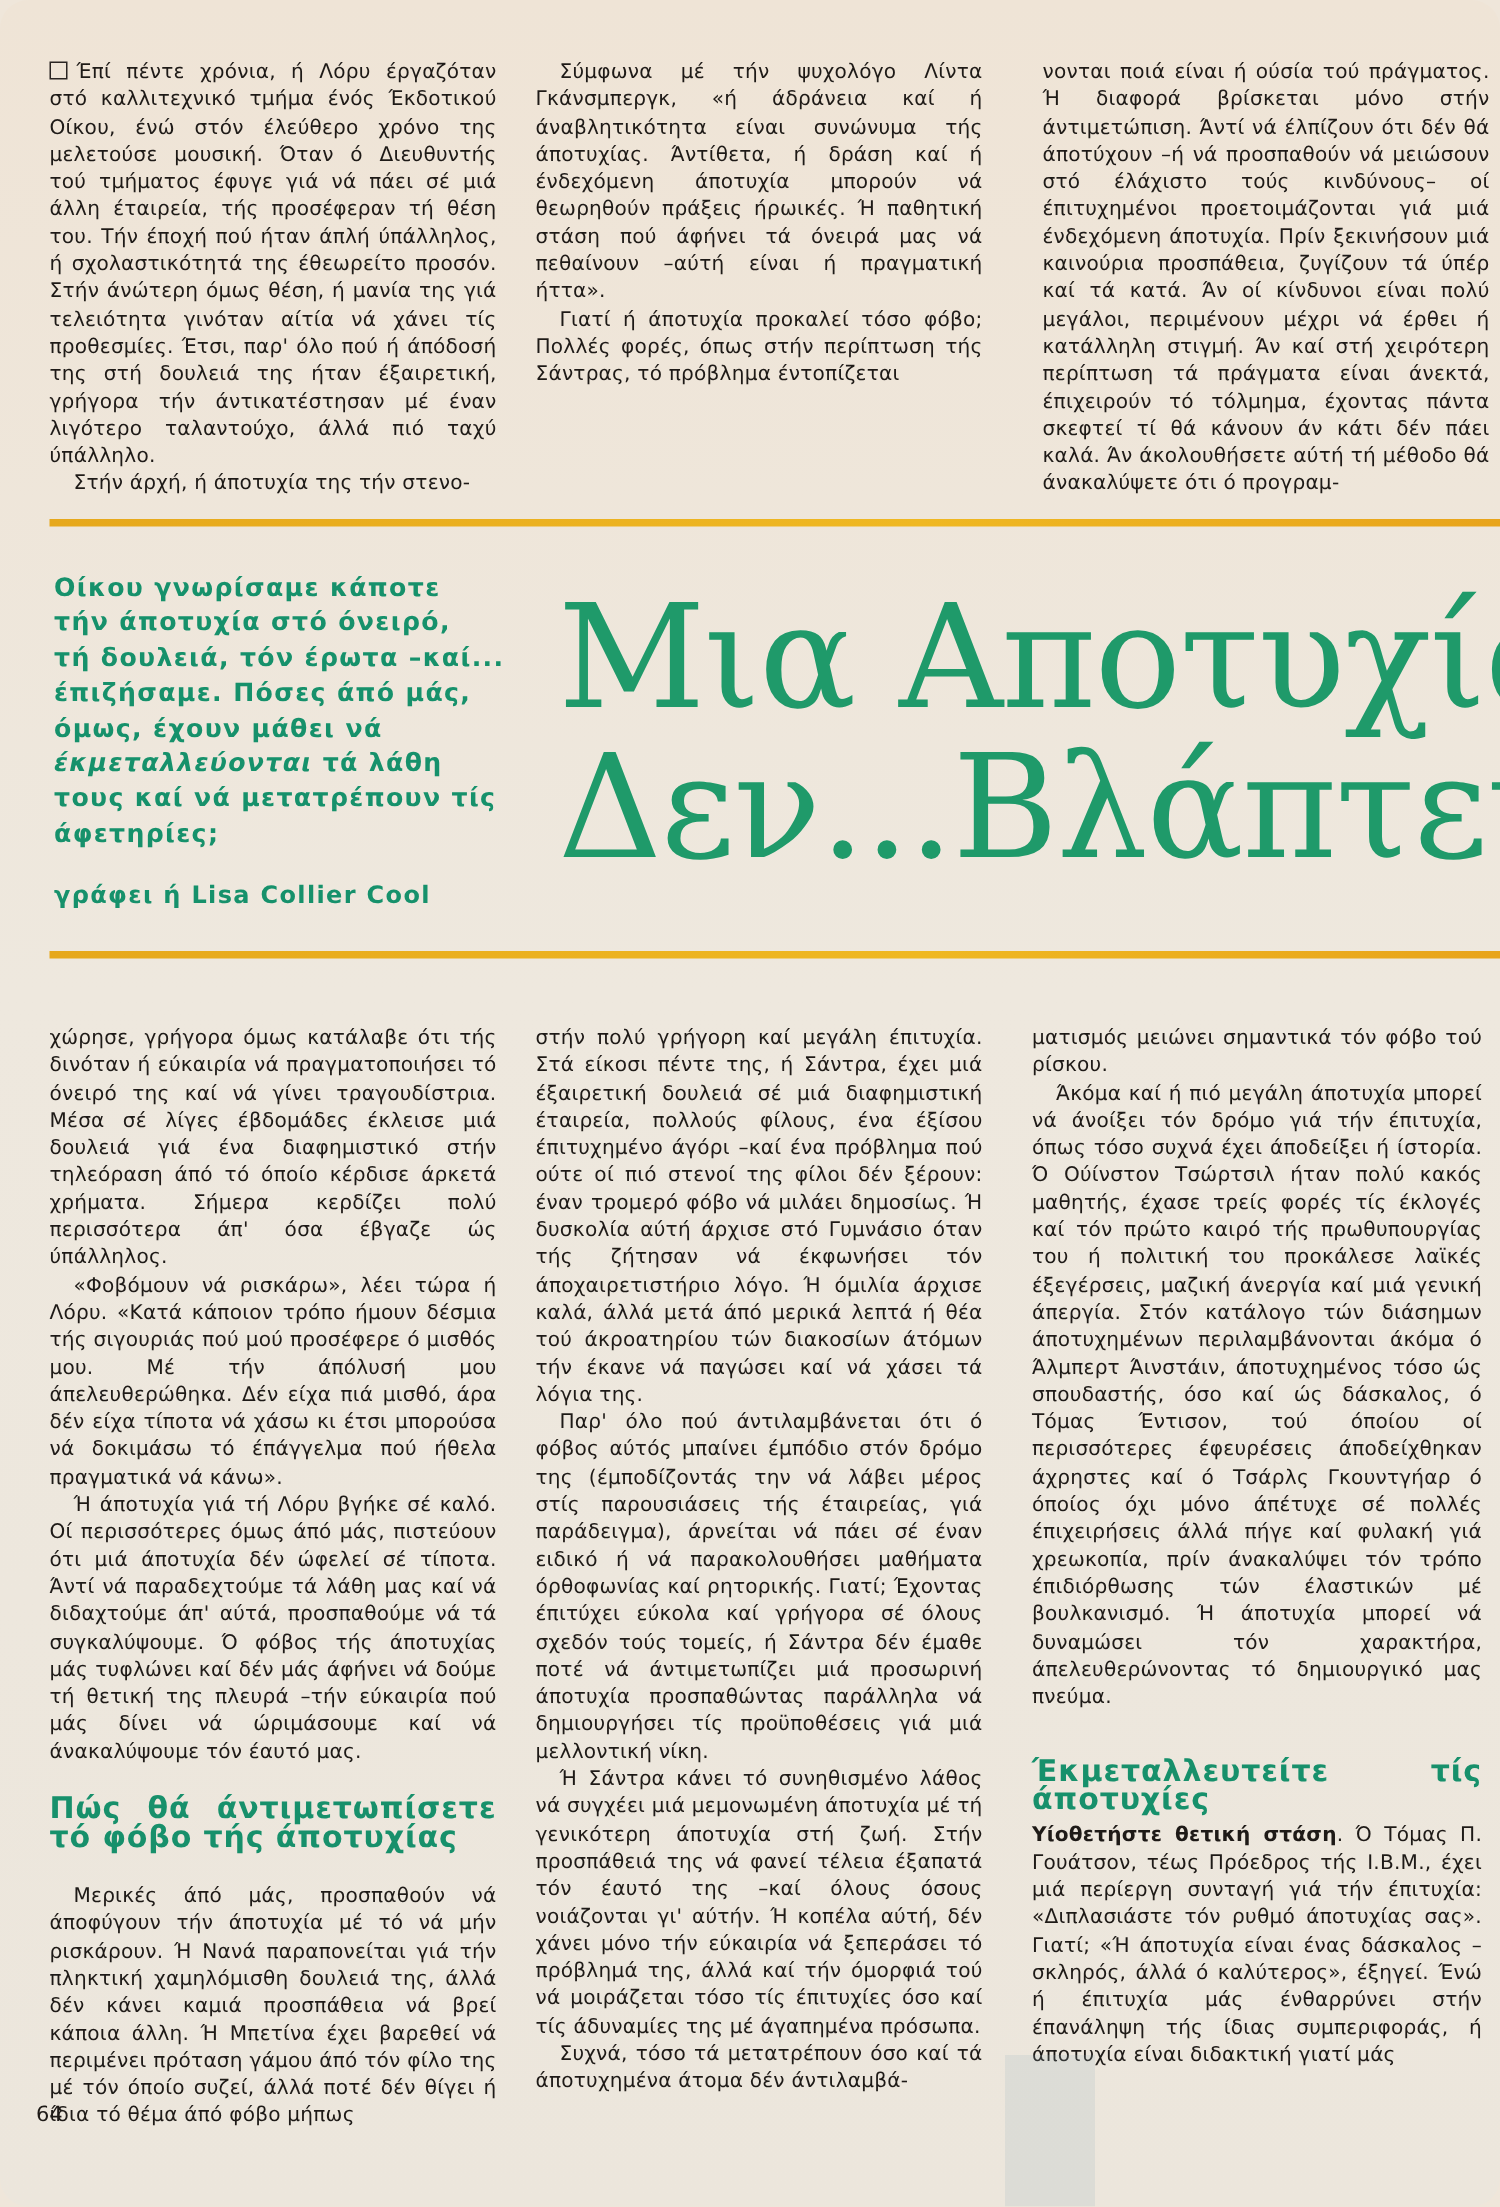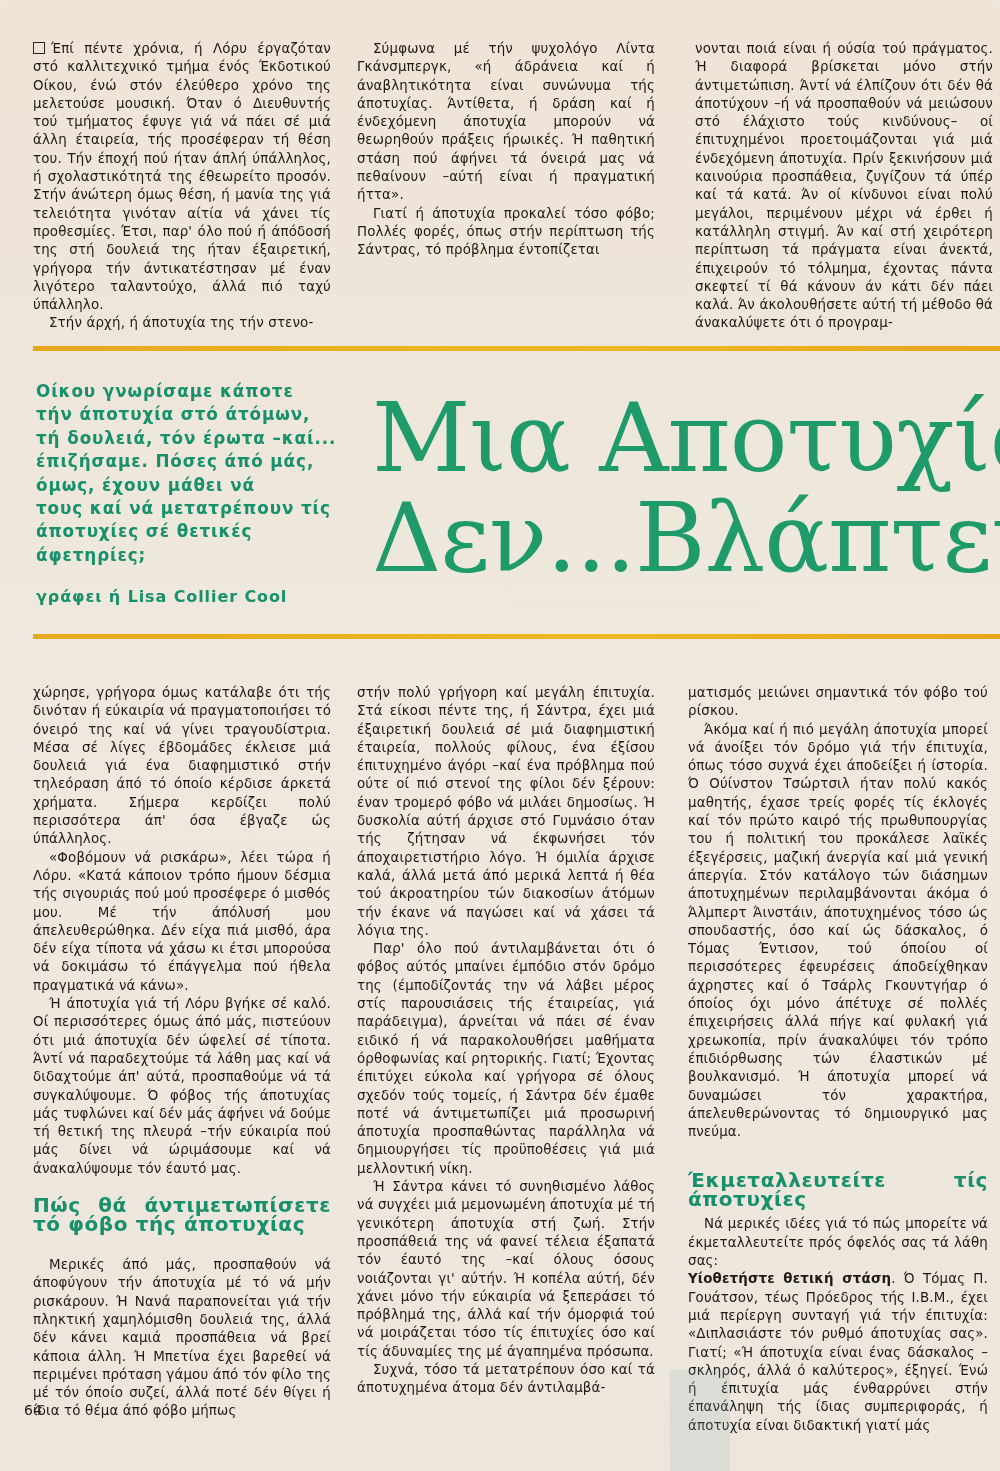--- a/index.html
+++ b/index.html
@@ -84,26 +84,26 @@
     <p class="noindent">νονται ποιά είναι ή ούσία τού πράγματος. Ή διαφορά βρίσκεται μόνο στήν άντιμετώπιση. Άντί νά έλπίζουν ότι δέν θά άποτύχουν –ή νά προσπαθούν νά μειώσουν στό έλάχιστο τούς κινδύνους– οί έπιτυχημένοι προετοιμάζονται γιά μιά ένδεχόμενη άποτυχία. Πρίν ξεκινήσουν μιά καινούρια προσπάθεια, ζυγίζουν τά ύπέρ καί τά κατά. Άν οί κίνδυνοι είναι πολύ μεγάλοι, περιμένουν μέχρι νά έρθει ή κατάλληλη στιγμή. Άν καί στή χειρότερη περίπτωση τά πράγματα είναι άνεκτά, έπιχειρούν τό τόλμημα, έχοντας πάντα σκεφτεί τί θά κάνουν άν κάτι δέν πάει καλά. Άν άκολουθήσετε αύτή τή μέθοδο θά άνακαλύψετε ότι ό προγραμ-</p>
   </div>
 
   <div class="rule" style="top:346px;"></div>
   <div class="rule" style="top:634px;"></div>
 
   <div class="ghost"></div>
 
   <div class="deck">
     <p>Οίκου γνωρίσαμε κάποτε</p>
-    <p>τήν άποτυχία στό άτόμων,</p>
+    <p>τήν άποτυχία στό όνειρό,</p>
     <p>τή δουλειά, τόν έρωτα –καί...</p>
     <p>έπιζήσαμε. Πόσες άπό μάς,</p>
     <p>όμως, έχουν μάθει νά</p>
+    <p><em>έκμεταλλεύονται</em><span> τά λάθη</span></p>
     <p>τους καί νά μετατρέπουν τίς</p>
-    <p>άποτυχίες σέ θετικές</p>
     <p>άφετηρίες;</p>
     <p class="byline">γράφει ή Lisa Collier Cool</p>
   </div>
 
   <div class="headline">
     <div>Μια Αποτυχία</div>
     <div>Δεν...Βλάπτει</div>
   </div>
 
   <div class="col" style="left:33px; top:684px; width:298px;">
@@ -118,20 +118,19 @@
     <p class="noindent">στήν πολύ γρήγορη καί μεγάλη έπιτυχία. Στά είκοσι πέντε της, ή Σάντρα, έχει μιά έξαιρετική δουλειά σέ μιά διαφημιστική έταιρεία, πολλούς φίλους, ένα έξίσου έπιτυχημένο άγόρι –καί ένα πρόβλημα πού ούτε οί πιό στενοί της φίλοι δέν ξέρουν: έναν τρομερό φόβο νά μιλάει δημοσίως. Ή δυσκολία αύτή άρχισε στό Γυμνάσιο όταν τής ζήτησαν νά έκφωνήσει τόν άποχαιρετιστήριο λόγο. Ή όμιλία άρχισε καλά, άλλά μετά άπό μερικά λεπτά ή θέα τού άκροατηρίου τών διακοσίων άτόμων τήν έκανε νά παγώσει καί νά χάσει τά λόγια της.</p>
     <p>Παρ' όλο πού άντιλαμβάνεται ότι ό φόβος αύτός μπαίνει έμπόδιο στόν δρόμο της (έμποδίζοντάς την νά λάβει μέρος στίς παρουσιάσεις τής έταιρείας, γιά παράδειγμα), άρνείται νά πάει σέ έναν ειδικό ή νά παρακολουθήσει μαθήματα όρθοφωνίας καί ρητορικής. Γιατί; Έχοντας έπιτύχει εύκολα καί γρήγορα σέ όλους σχεδόν τούς τομείς, ή Σάντρα δέν έμαθε ποτέ νά άντιμετωπίζει μιά προσωρινή άποτυχία προσπαθώντας παράλληλα νά δημιουργήσει τίς προϋποθέσεις γιά μιά μελλοντική νίκη.</p>
     <p>Ή Σάντρα κάνει τό συνηθισμένο λάθος νά συγχέει μιά μεμονωμένη άποτυχία μέ τή γενικότερη άποτυχία στή ζωή. Στήν προσπάθειά της νά φανεί τέλεια έξαπατά τόν έαυτό της –καί όλους όσους νοιάζονται γι' αύτήν. Ή κοπέλα αύτή, δέν χάνει μόνο τήν εύκαιρία νά ξεπεράσει τό πρόβλημά της, άλλά καί τήν όμορφιά τού νά μοιράζεται τόσο τίς έπιτυχίες όσο καί τίς άδυναμίες της μέ άγαπημένα πρόσωπα.</p>
     <p>Συχνά, τόσο τά μετατρέπουν όσο καί τά άποτυχημένα άτομα δέν άντιλαμβά-</p>
   </div>
 
   <div class="col" style="left:688px; top:684px; width:300px;">
     <p class="noindent">ματισμός μειώνει σημαντικά τόν φόβο τού ρίσκου.</p>
     <p>Άκόμα καί ή πιό μεγάλη άποτυχία μπορεί νά άνοίξει τόν δρόμο γιά τήν έπιτυχία, όπως τόσο συχνά έχει άποδείξει ή ίστορία. Ό Ούίνστον Τσώρτσιλ ήταν πολύ κακός μαθητής, έχασε τρείς φορές τίς έκλογές καί τόν πρώτο καιρό τής πρωθυπουργίας του ή πολιτική του προκάλεσε λαϊκές έξεγέρσεις, μαζική άνεργία καί μιά γενική άπεργία. Στόν κατάλογο τών διάσημων άποτυχημένων περιλαμβάνονται άκόμα ό Άλμπερτ Άινστάιν, άποτυχημένος τόσο ώς σπουδαστής, όσο καί ώς δάσκαλος, ό Τόμας Έντισον, τού όποίου οί περισσότερες έφευρέσεις άποδείχθηκαν άχρηστες καί ό Τσάρλς Γκουντγήαρ ό όποίος όχι μόνο άπέτυχε σέ πολλές έπιχειρήσεις άλλά πήγε καί φυλακή γιά χρεωκοπία, πρίν άνακαλύψει τόν τρόπο έπιδιόρθωσης τών έλαστικών μέ βουλκανισμό. Ή άποτυχία μπορεί νά δυναμώσει τόν χαρακτήρα, άπελευθερώνοντας τό δημιουργικό μας πνεύμα.</p>
     <p class="subhead" style="margin-top:30px; margin-bottom:6px;">Έκμεταλλευτείτε τίς άποτυχίες</p>
-    <p>Νά μερικές ιδέες γιά τό πώς μπορείτε νά έκμεταλλευτείτε πρός όφελός σας τά λάθη σας:</p>
     <p class="noindent"><span class="strong">Υίοθετήστε θετική στάση</span><span>. Ό Τόμας Π. Γουάτσον, τέως Πρόεδρος τής I.B.M., έχει μιά περίεργη συνταγή γιά τήν έπιτυχία: «Διπλασιάστε τόν ρυθμό άποτυχίας σας». Γιατί; «Ή άποτυχία είναι ένας δάσκαλος –σκληρός, άλλά ό καλύτερος», έξηγεί. Ένώ ή έπιτυχία μάς ένθαρρύνει στήν έπανάληψη τής ίδιας συμπεριφοράς, ή άποτυχία είναι διδακτική γιατί μάς</span></p>
   </div>
 
   <div class="shade"></div>
 
   <div class="pagenum">64</div>
 </div>
 
 </body></html>

